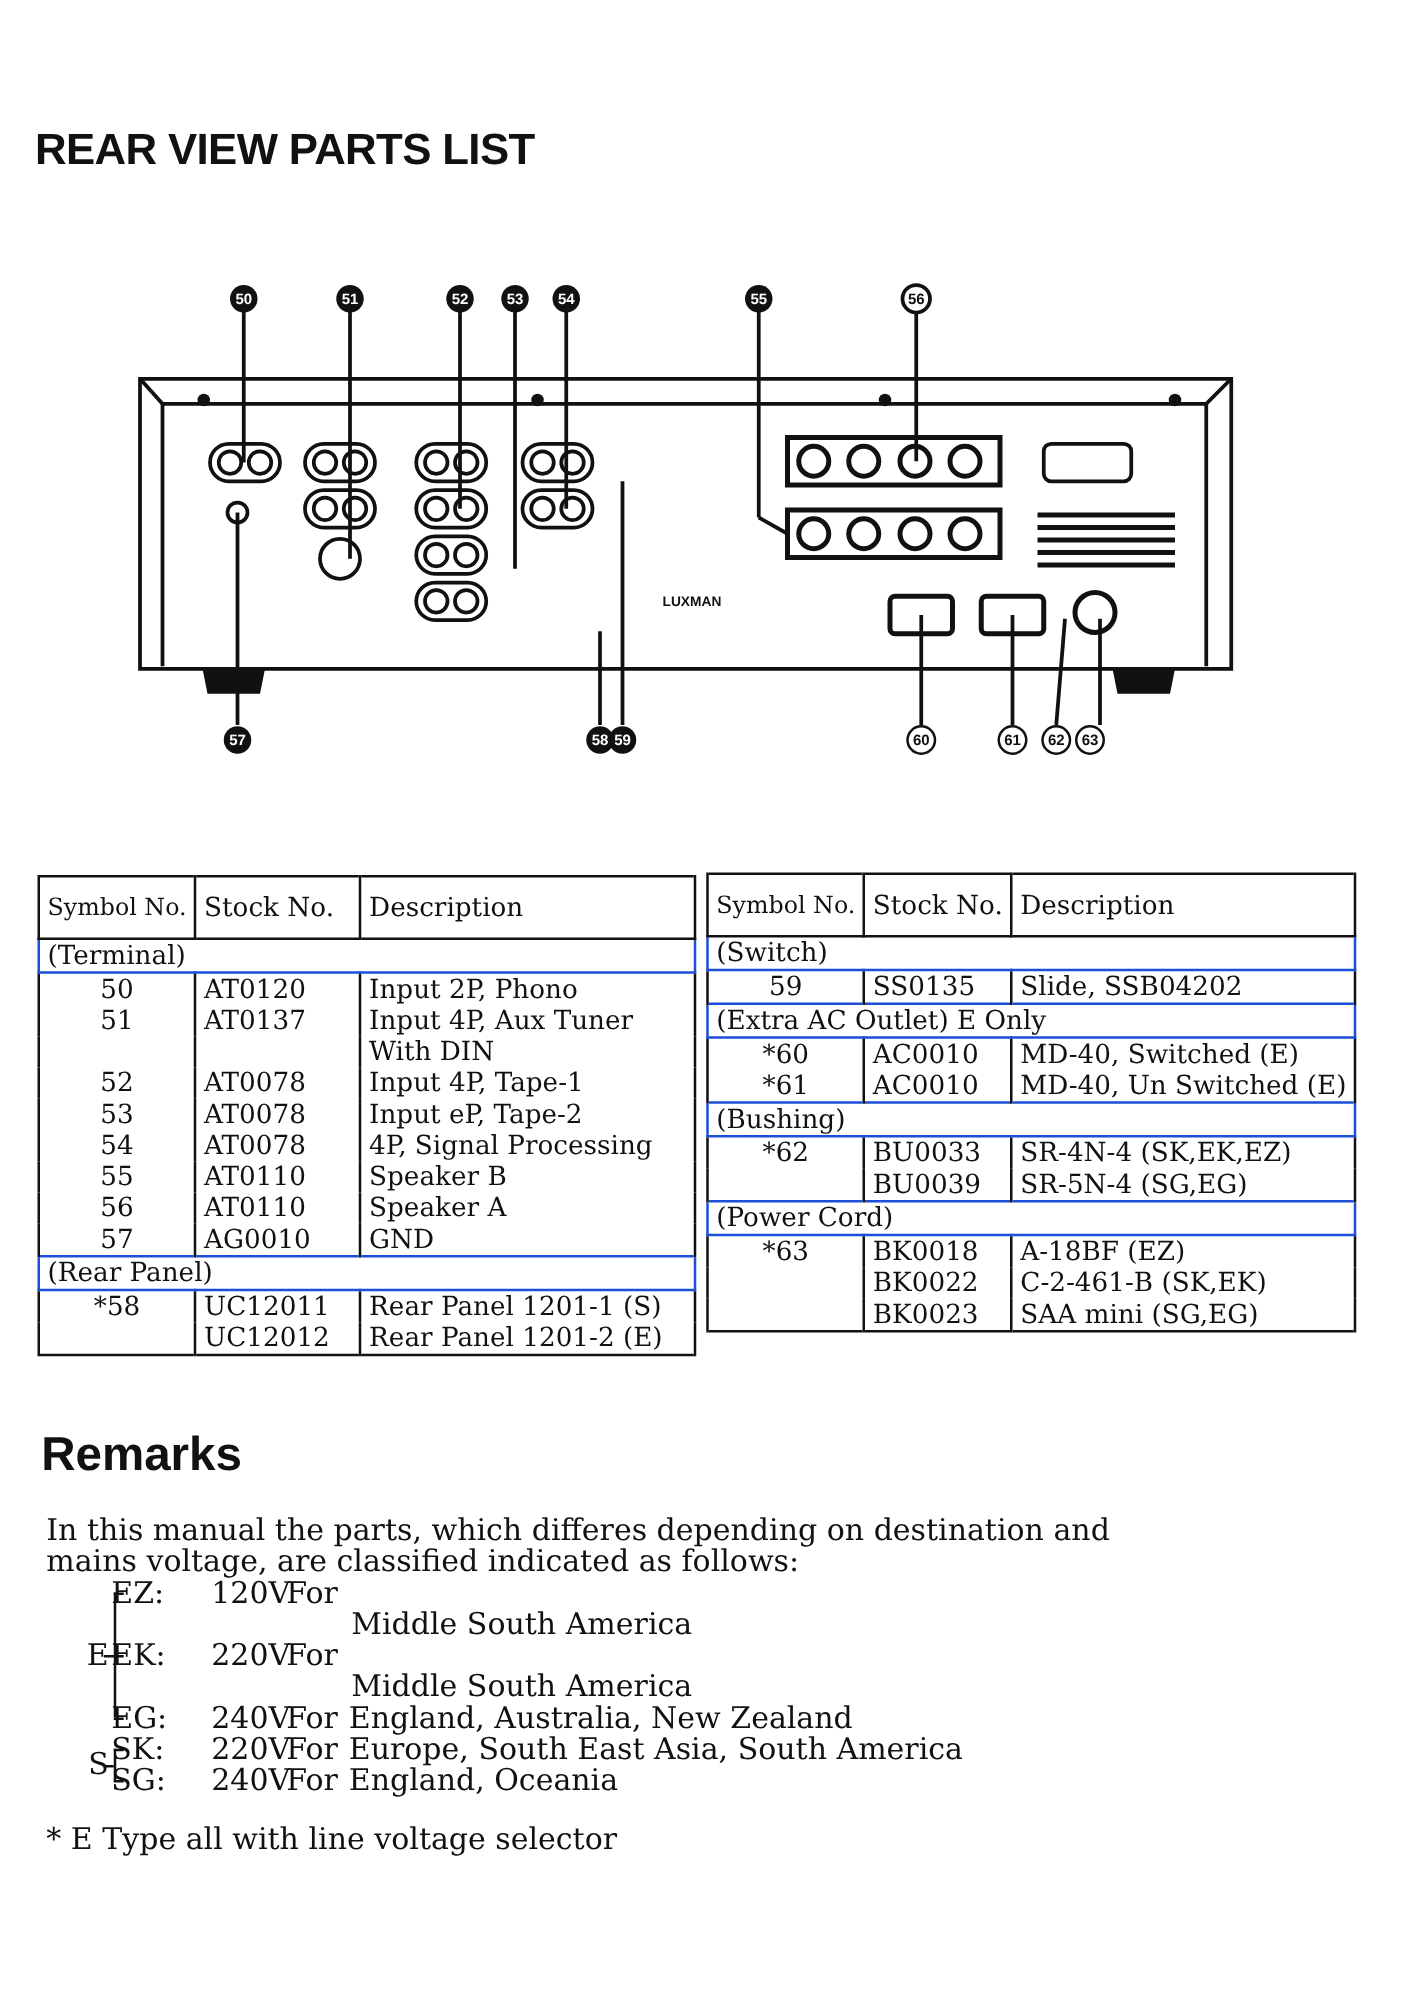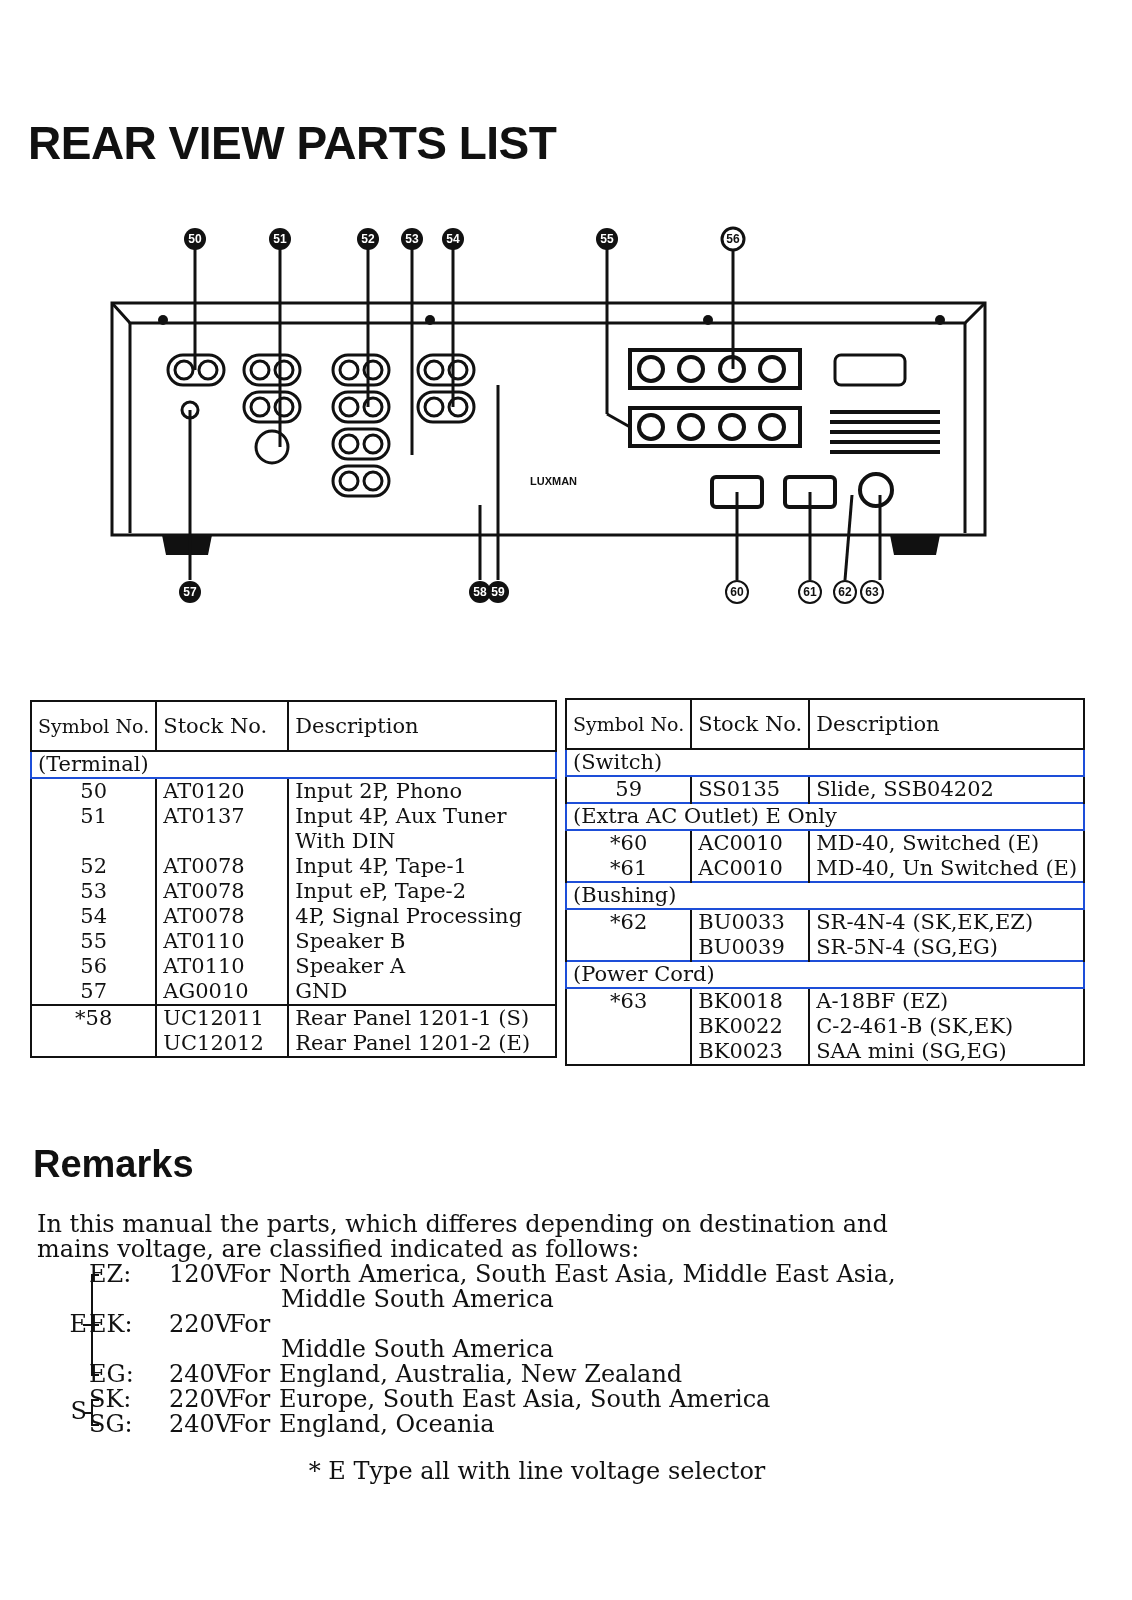--- a/index.html
+++ b/index.html
@@ -1,19 +1,19 @@
 <!DOCTYPE html>
 <html><head>
 <meta charset="utf-8">
 <style>
   html, body { margin: 0; padding: 0; background: #ffffff; }
   body { width: 1132px; height: 1600px; position: relative; overflow: hidden; color: #111; }
   .title {
-    position: absolute; left: 28px; top: 116px;
-    font-family: "Liberation Sans", sans-serif; font-weight: bold; font-size: 46px;
+    position: absolute; left: 28px; top: 100px;
+    font-family: "Liberation Sans", sans-serif; font-weight: bold; font-size: 35px;
     letter-spacing: -0.5px; margin: 0;
   }
   .diagram { position: absolute; left: 100px; top: 215px; width: 920px; height: 420px; }
   .callout-label { font-family: "Liberation Sans", sans-serif; font-size: 12px; font-weight: bold; }
   .ptable {
     position: absolute; border-collapse: collapse; border: 2px solid #111;
     font-family: "DejaVu Serif", serif; font-size: 21px; line-height: 25px; padding-left: 24px;
   }
   .ptable th, .ptable td { border-left: 2px solid #111; border-right: 2px solid #111; padding: 0 6px; vertical-align: top; text-align: left; font-weight: normal; white-space: nowrap; }
   .ptable th { border-bottom: 2px solid #111; height: 48px; vertical-align: middle; }
@@ -34,21 +34,21 @@
   .remarks p { margin: 0; }
   .codes { position: relative; margin-top: 0; }
   .code-row { display: flex; height: 25px; }
   .code-row .grp { width: 50px; text-align: right; padding-right: 2px; }
   .code-row .code { width: 80px; }
   .code-row .volt { width: 60px; }
   .code-row .for { width: 50px; }
   .code-row .regions { }
   .cont { padding-left: 244px; height: 25px; }
   .brace-line { position: absolute; background: #111; }
-  .footnote { margin-top: 22px !important; text-align: center; }
+  .footnote { margin-top: 22px !important; }
 </style>
 </head>
 <body>
 
 <h1 class="title">REAR VIEW PARTS LIST</h1>
 
 <svg class="diagram" viewBox="0 0 920 420" xmlns="http://www.w3.org/2000/svg">
   <g fill="none" stroke="#111" stroke-width="3">
 
     <path d="M12 88 L885 88 L885 320 L12 320 Z"></path>
@@ -259,20 +259,23 @@
       <tr>
         <td class="symc">56</td>
         <td>AT0110</td>
         <td>Speaker A</td>
       </tr>
       <tr>
         <td class="symc">57</td>
         <td>AG0010</td>
         <td>GND</td>
       </tr>
+      <tr class="section">
+        <td colspan="3">(Rear Panel)</td>
+      </tr>
       <tr class="first">
         <td class="symc">*58</td>
         <td>UC12011</td>
         <td>Rear Panel 1201-1 (S)</td>
       </tr>
       <tr>
         <td class="symc"></td>
         <td>UC12012</td>
         <td>Rear Panel 1201-2 (E)</td>
       </tr>
@@ -356,21 +359,20 @@
     <span class="brace-line" style="left:54px; top:137px; width:2px; height:26px;"></span>
     <span class="brace-line" style="left:54px; top:137px; width:8px; height:2px;"></span>
     <span class="brace-line" style="left:54px; top:162px; width:8px; height:2px;"></span>
     <span class="brace-line" style="left:46px; top:150px; width:8px; height:2px;"></span>
     <div id="codes-list">
         <div class="code-row">
           <span class="grp"></span>
           <span class="code">EZ:</span>
           <span class="volt">120V</span>
           <span class="for">For</span>
-          <span class="regions">North America, South East Asia, Middle East Asia,</span>
         </div>
         <div class="cont">Middle South America</div>
         <div class="code-row">
           <span class="grp">E</span>
           <span class="code">EK:</span>
           <span class="volt">220V</span>
           <span class="for">For</span>
         </div>
         <div class="cont">Middle South America</div>
         <div class="code-row">

